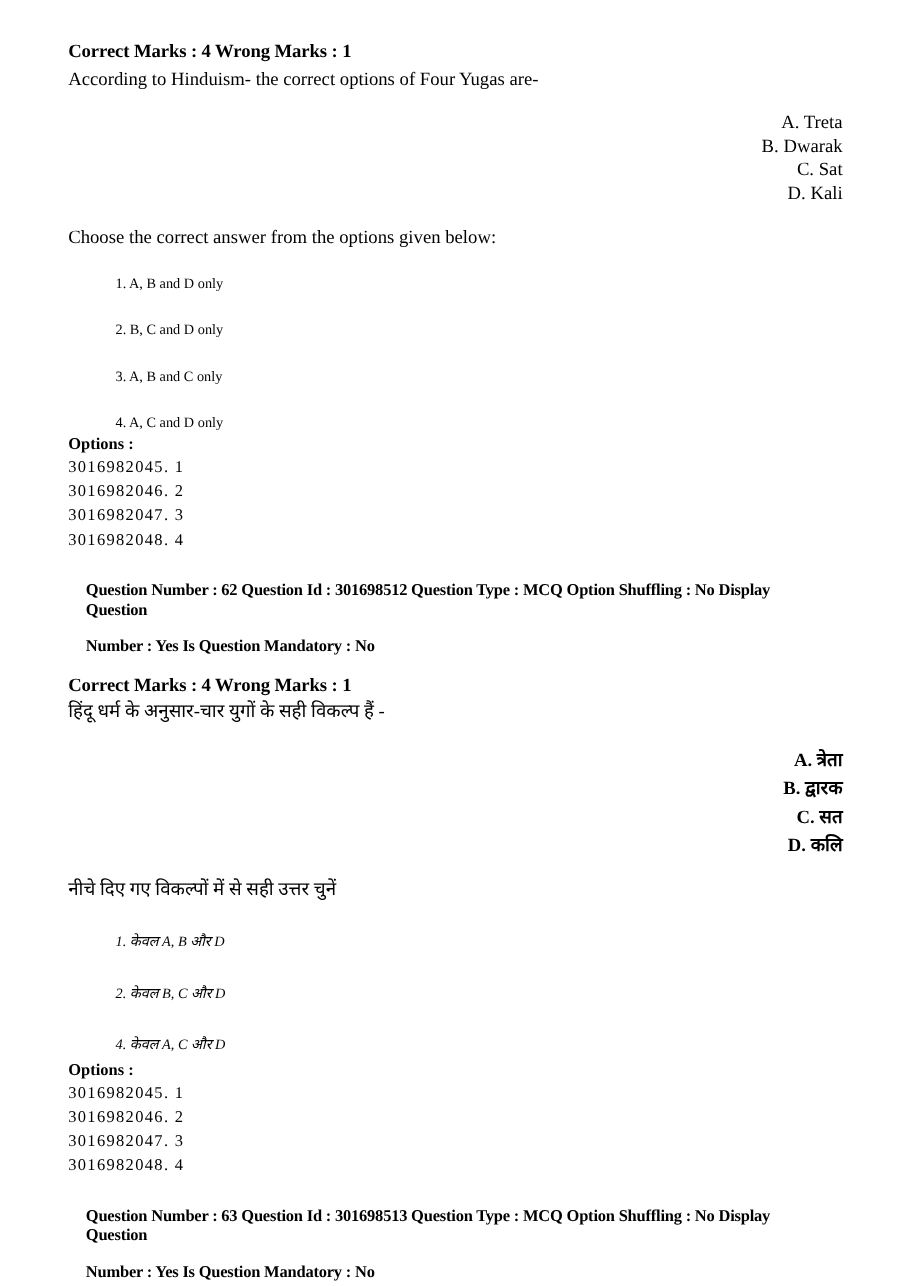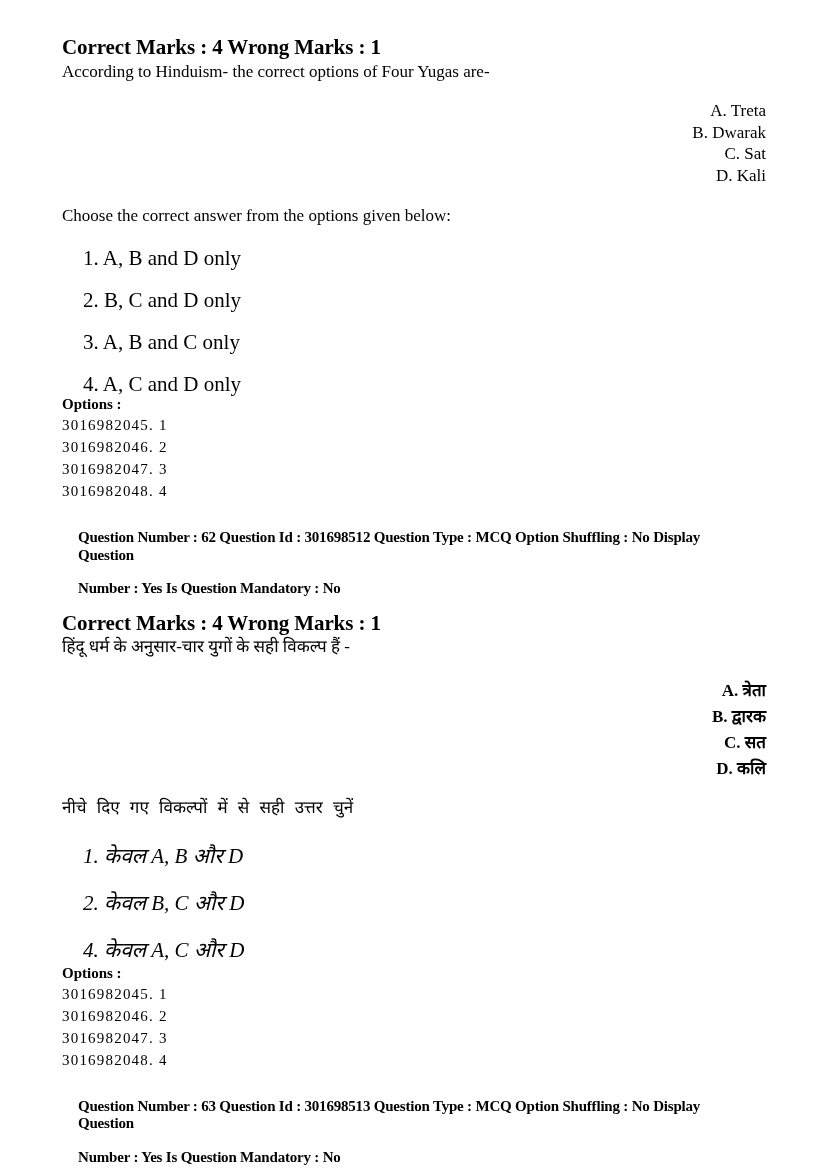--- a/index.html
+++ b/index.html
@@ -13,21 +13,21 @@
     height: 1169px;
     background: #ffffff;
     box-sizing: border-box;
     padding: 38px 60px 0 62px;
     font-family: "Liberation Serif", serif;
     color: #000000;
     overflow: hidden;
   }
   .bold-line {
     font-weight: bold;
-    font-size: 21px;
+    font-size: 17px;
     line-height: 18px;
     letter-spacing: -0.1px;
     margin: 0;
   }
   .qheader {
     font-weight: bold;
     font-size: 15px;
     line-height: 17.5px;
     letter-spacing: -0.2px;
     margin: 16px;
@@ -48,26 +48,27 @@
   .stmt {
     font-size: 17px;
     line-height: 21.5px;
   }
   .statements.hindi .stmt { line-height: 26px; font-weight: bold; }
   .choose {
     font-size: 17px;
     line-height: 20px;
     margin: 20px 0 0 0;
   }
-  .choose.hindi { line-height: 26px; margin-top: 14px; font-family: Liberation Mono, monospace; }
+  .choose.hindi { line-height: 26px; margin-top: 14px; }
   .answers { margin-left: 21px; }
   .ans {
-    font-size: 21px;
+    font-size: 13px;
     line-height: 20px;
     margin-top: 22px;
+    margin-left: 22px;
   }
   .answers.hindi .ans { line-height: 26px; margin-top: 21px; font-style: italic; }
   .options-label {
     font-weight: bold;
     font-size: 15px;
     line-height: 20px;
     margin: 0;
   }
   .optid {
     font-size: 15px;

